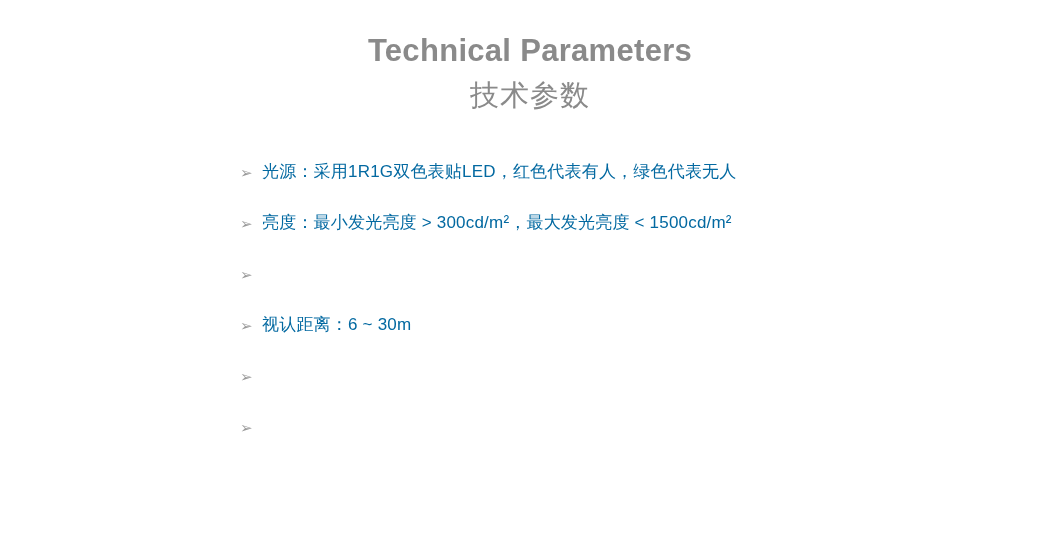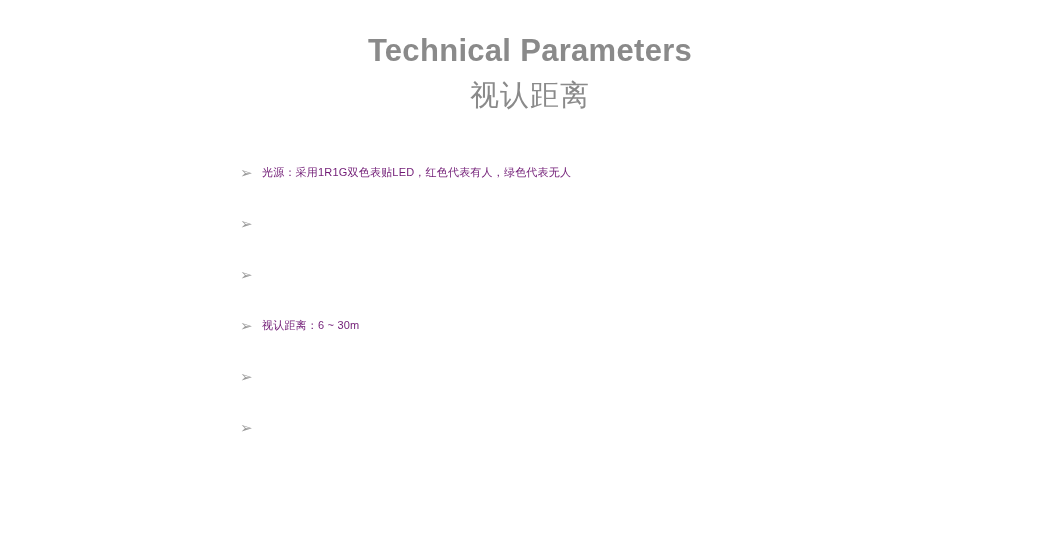--- a/index.html
+++ b/index.html
@@ -54,44 +54,45 @@
   }
   .bullet {
     width: 22px;
     flex: 0 0 22px;
     color: #9a9a9a;
     font-size: 15px;
     line-height: 24px;
     padding-top: 1px;
   }
   .spec-text {
-    color: #701a75;
-    font-size: 11px;
+    color: #0369a1;
+    font-size: 17px;
     line-height: 24px;
     letter-spacing: 0.2px;
     white-space: pre-line;
   }
 </style>
 </head>
 <body>
 
 <div class="page">
 
   <div class="title-block">
     <div class="title-en">Technical Parameters</div>
-    <div class="title-cn">视认距离</div>
+    <div class="title-cn">技术参数</div>
   </div>
 
   <ul class="spec-list">
     <li class="spec-item">
       <span class="bullet">➢</span>
       <span class="spec-text">光源：采用1R1G双色表贴LED，红色代表有人，绿色代表无人</span>
     </li>
     <li class="spec-item">
       <span class="bullet">➢</span>
+      <span class="spec-text">亮度：最小发光亮度 &gt; 300cd/m²，最大发光亮度 &lt; 1500cd/m²</span>
     </li>
     <li class="spec-item">
       <span class="bullet">➢</span>
     </li>
     <li class="spec-item">
       <span class="bullet">➢</span>
       <span class="spec-text">视认距离：6 ~ 30m</span>
     </li>
     <li class="spec-item">
       <span class="bullet">➢</span>

